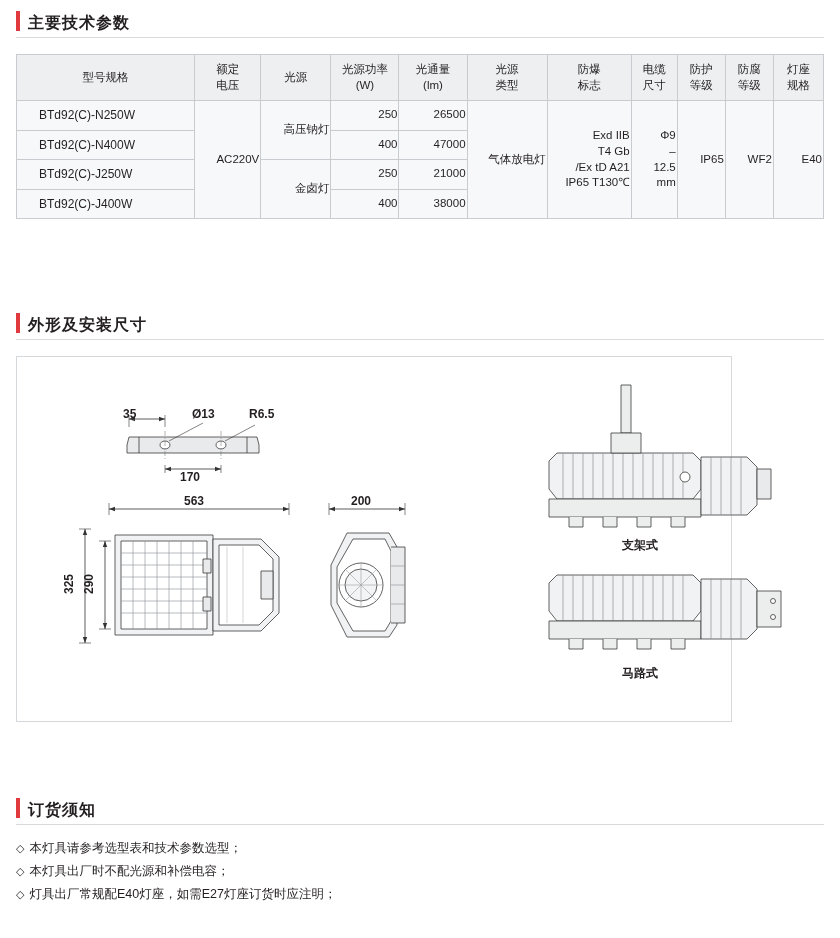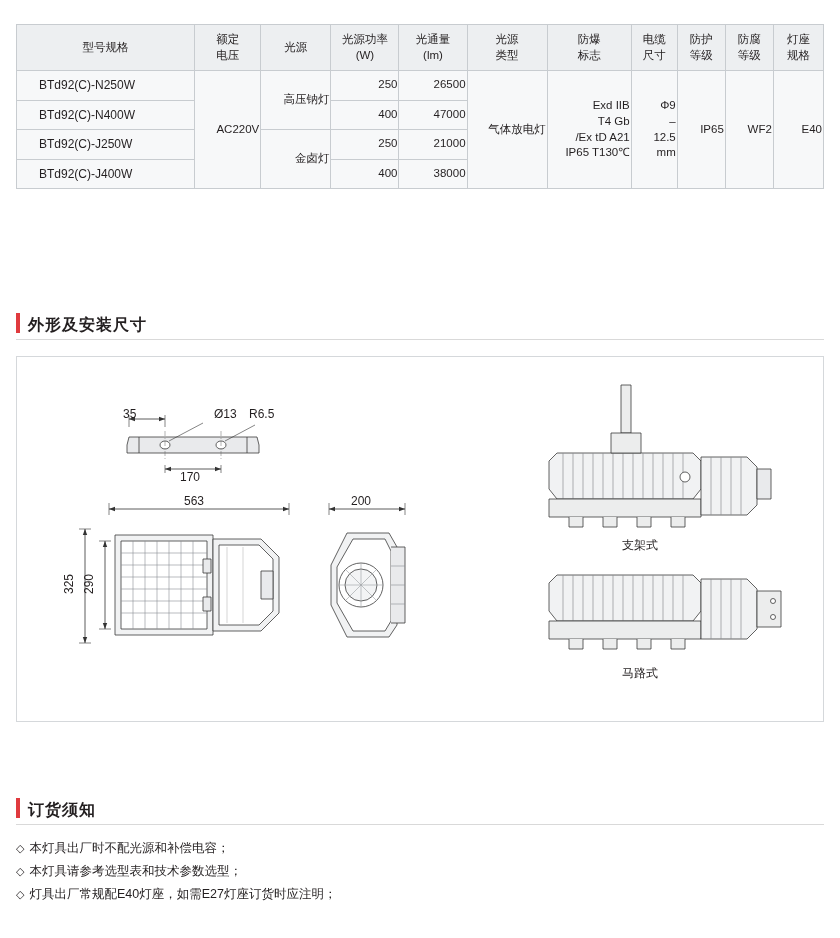--- a/index.html
+++ b/index.html
@@ -81,25 +81,26 @@
     text-align: left;
     padding-left: 22px;
     font-size: 12px;
   }
   .hdr-l1 { display:block; }
   .hdr-l2 { display:block; }
 
   
   .draw-panel {
     margin: 16px 16px 0 16px;
-    width: 808px;
+    width: 716px;
     height: 366px;
     border: 1px solid #d5d8db;
     background: #fff;
     position: relative;
+    font-weight: bold;
   }
   .draw-panel svg { display:block; }
   .cap {
     position: absolute;
     font-size: 12px;
     color: #231f20;
     text-align: center;
     white-space: nowrap;
   }
 
@@ -117,20 +118,25 @@
   .note-line .dia { margin-right: 5px; font-size: 11px; }
 
   .blk-tech  { position:absolute; left:0; top:8px;  width:840px; }
   .blk-dim   { position:absolute; left:0; top:310px; width:840px; }
   .blk-order { position:absolute; left:0; top:795px; width:840px; }
 </style>
 </head>
 <body>
 
 <div class="blk-tech">
+  <div class="section-head">
+    <span class="bar"></span>
+    <span class="title">主要技术参数</span>
+    <span class="rule"></span>
+  </div>
 
   <div class="table-wrap">
     <table class="spec">
       <colgroup>
         <col style="width:178px">
         <col style="width:66px">
         <col style="width:70px">
         <col style="width:68px">
         <col style="width:68px">
         <col style="width:80px">
@@ -337,37 +343,37 @@
             <path d="M694 222 L694 282 M704 222 L704 282 M714 222 L714 282 M724 222 L724 282"></path>
           </g>
           <rect x="740" y="234" width="24" height="36" fill="#eceded"></rect>
           <circle cx="756" cy="244" r="2.5" fill="#fff"></circle>
           <circle cx="756" cy="260" r="2.5" fill="#fff"></circle>
         </g>
       </g>
     </svg>
 
     <div class="cap" style="left:106px; top:50px;">35</div>
-    <div class="cap" style="left:175px; top:50px;margin-left:22px;">Ø13</div>
+    <div class="cap" style="left:175px; top:50px;">Ø13</div>
     <div class="cap" style="left:232px; top:50px;">R6.5</div>
     <div class="cap" style="left:163px; top:113px;">170</div>
     <div class="cap" style="left:167px; top:137px;">563</div>
     <div class="cap" style="left:42px; top:220px; transform:rotate(-90deg);">325</div>
     <div class="cap" style="left:62px; top:220px; transform:rotate(-90deg);">290</div>
     <div class="cap" style="left:334px; top:137px;">200</div>
 
     <div class="cap" style="left:605px; top:180px;text-align:right;">支架式</div>
     <div class="cap" style="left:605px; top:308px;">马路式</div>
   </div>
 </div>
 
 <div class="blk-order">
   <div class="section-head">
     <span class="bar"></span>
     <span class="title">订货须知</span>
     <span class="rule"></span>
   </div>
   <div class="notes">
+    <div class="note-line"><span class="dia">◇</span><span>本灯具请参考选型表和技术参数选型；</span></div>
     <div class="note-line"><span class="dia">◇</span><span>本灯具出厂时不配光源和补偿电容；</span></div>
-    <div class="note-line"><span class="dia">◇</span><span>本灯具请参考选型表和技术参数选型；</span></div>
     <div class="note-line"><span class="dia">◇</span><span>灯具出厂常规配E40灯座，如需E27灯座订货时应注明；</span></div>
   </div>
 </div>
 
 </body></html>

